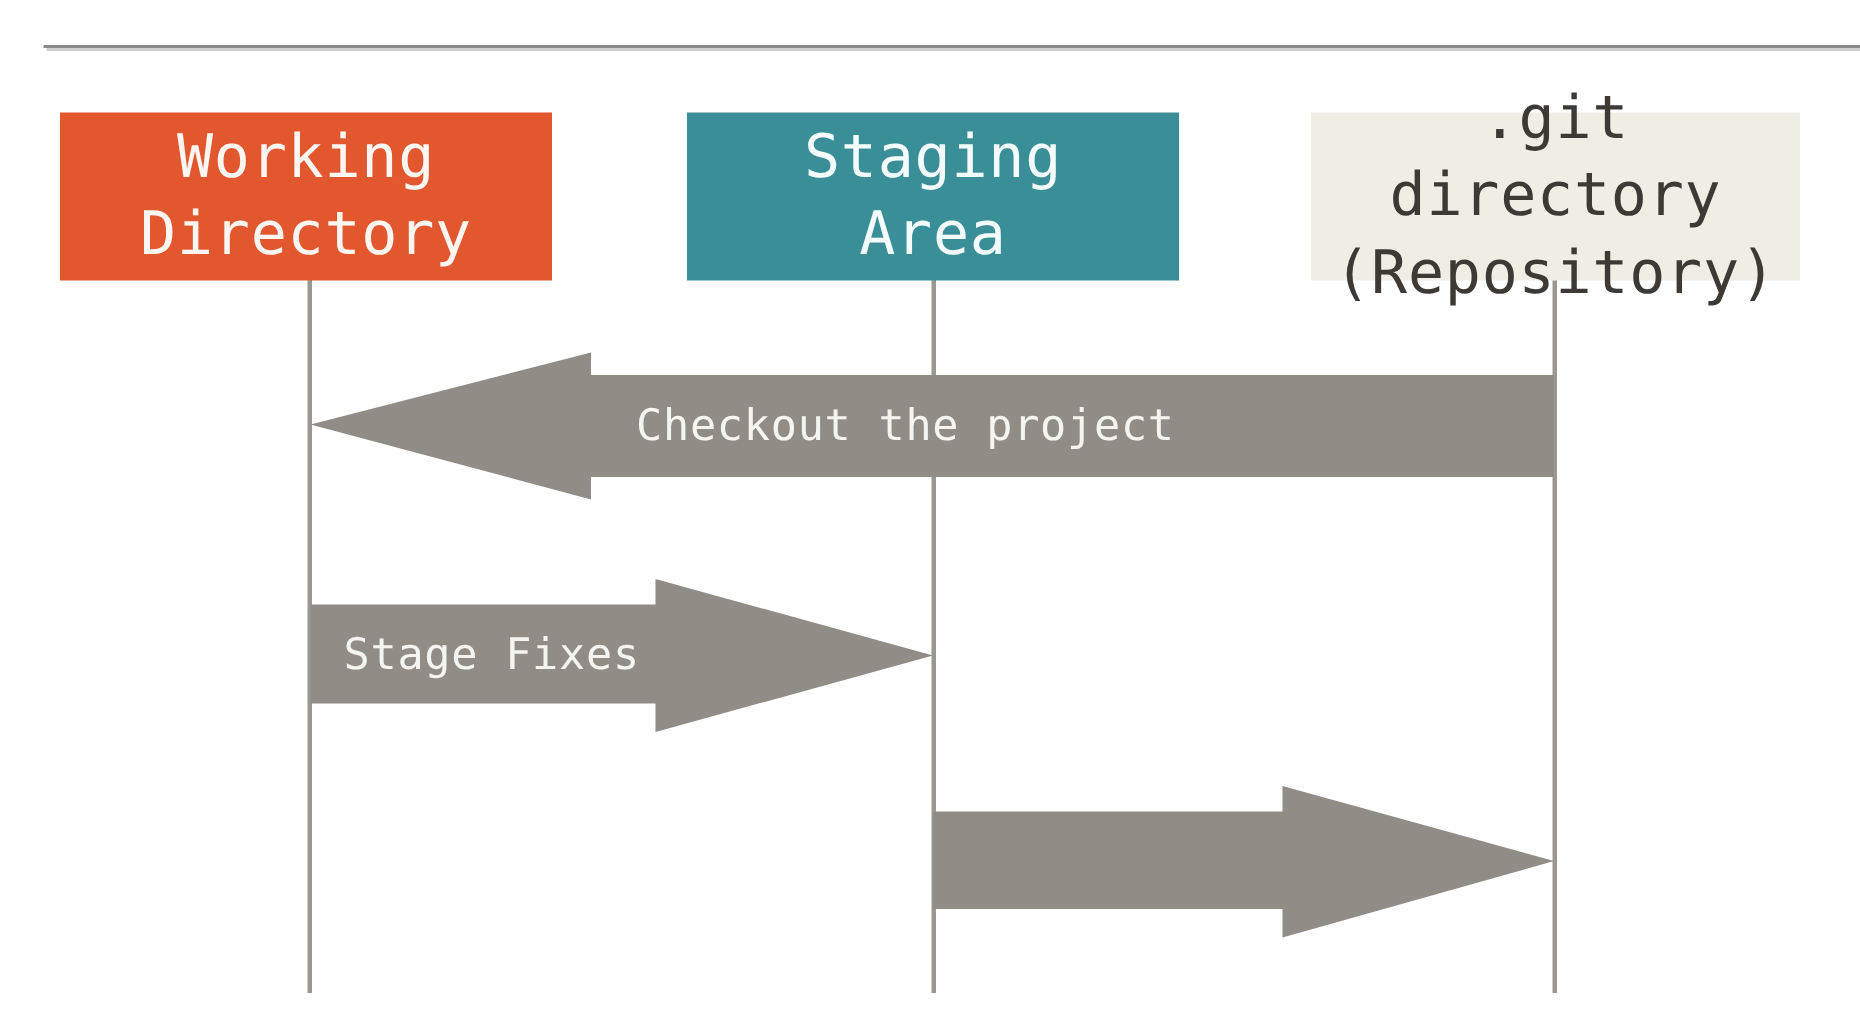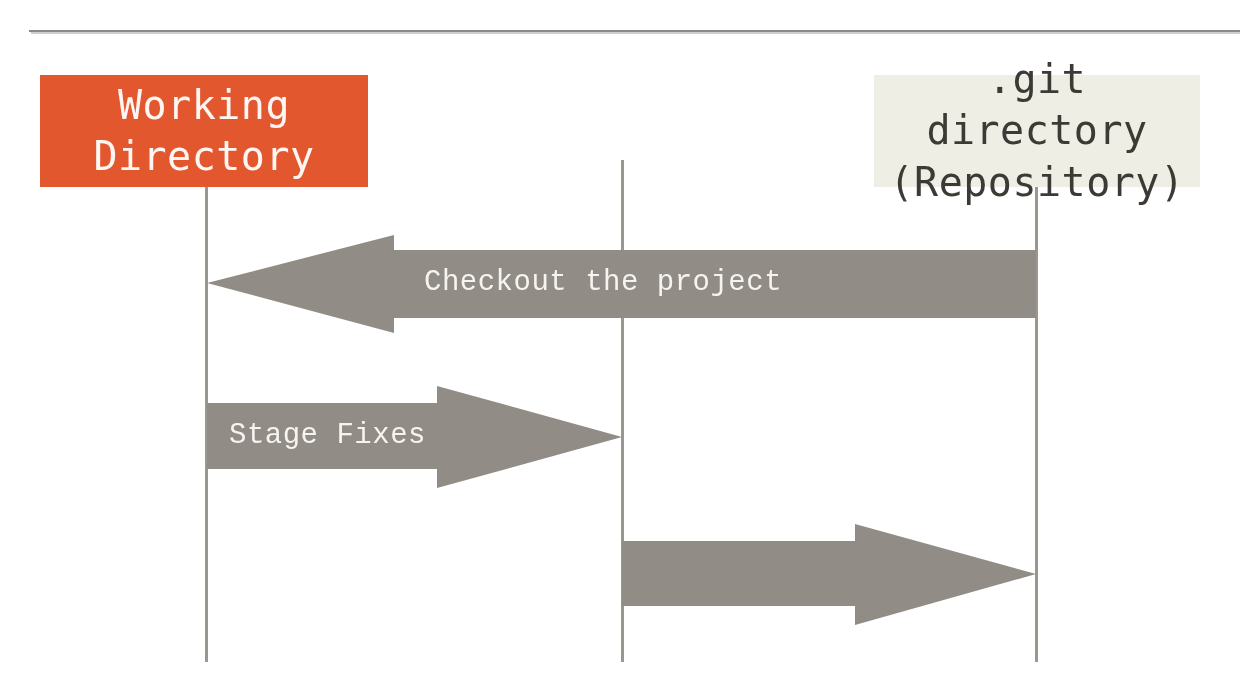--- a/index.html
+++ b/index.html
@@ -96,40 +96,41 @@
   }
   .arrow-shape { fill: #918c85; }
 
   
   .arrow-label {
     position: absolute;
     color: #f6f4f1;
     font-size: 29px;
     letter-spacing: 0.5px;
     white-space: nowrap;
-    font-family: Liberation Mono, monospace;
   }
   .arrow-label.checkout    { left: 424px; top: 266px; }
   .arrow-label.stage-fixes { left: 229px; top: 419px; }
   .arrow-label.commit      { left: 678px; top: 557px; }
 </style>
 </head>
 <body>
 
 <div id="stage">
 
   <div class="top-rule"></div>
   <div class="top-rule-shadow"></div>
 
   <div class="lifeline wd"></div>
   <div class="lifeline sa"></div>
   <div class="lifeline repo"></div>
 
   <div class="node working">Working
 Directory</div>
+  <div class="node staging">Staging
+Area</div>
   <div class="node repo">.git directory
 (Repository)</div>
 
   <svg class="arrows" viewBox="0 0 1240 680" width="1240" height="680">
 
     <polygon class="arrow-shape" points="207,283 394,235 394,250 1036,250 1036,318 394,318 394,333"></polygon>
 
     <polygon class="arrow-shape" points="622,437 437,386 437,403 207,403 207,469 437,469 437,488"></polygon>
 
     <polygon class="arrow-shape" points="1036,574 855,524 855,541 622,541 622,606 855,606 855,625"></polygon>

